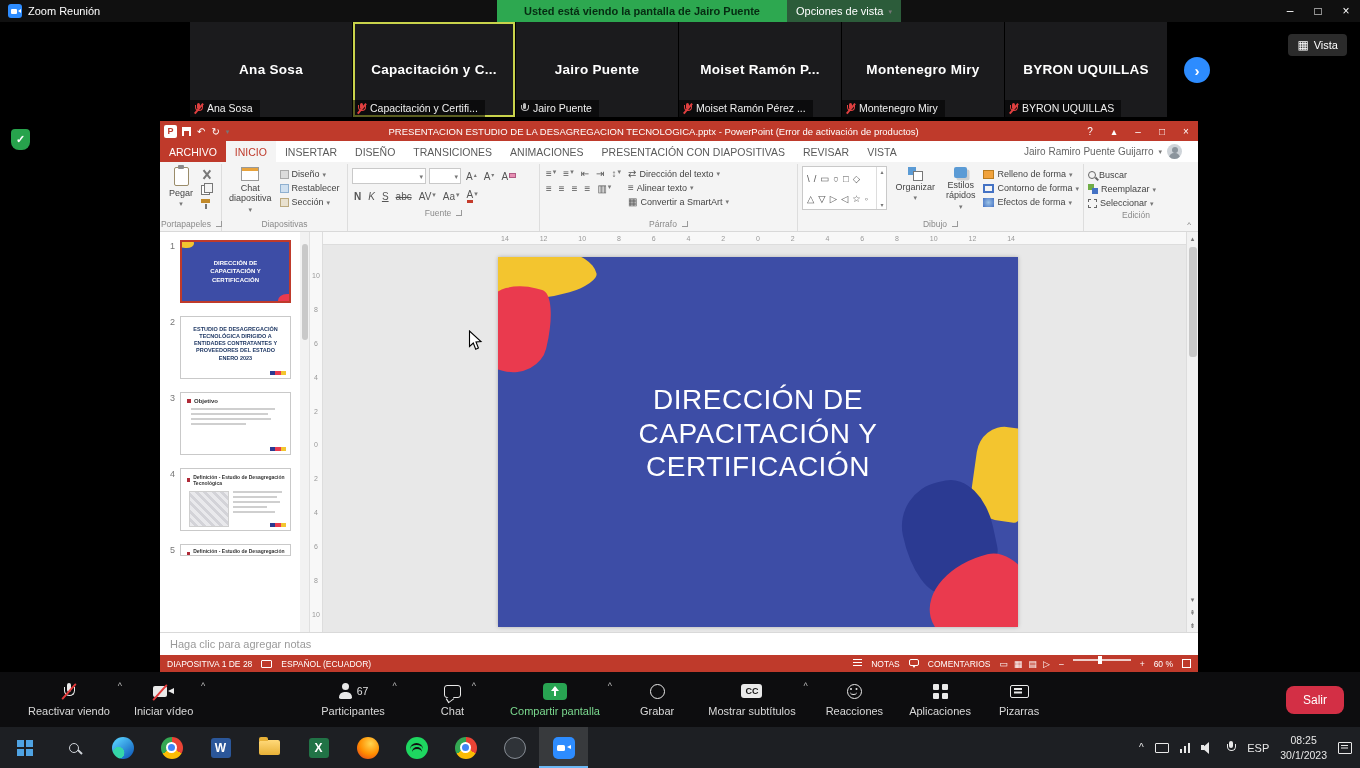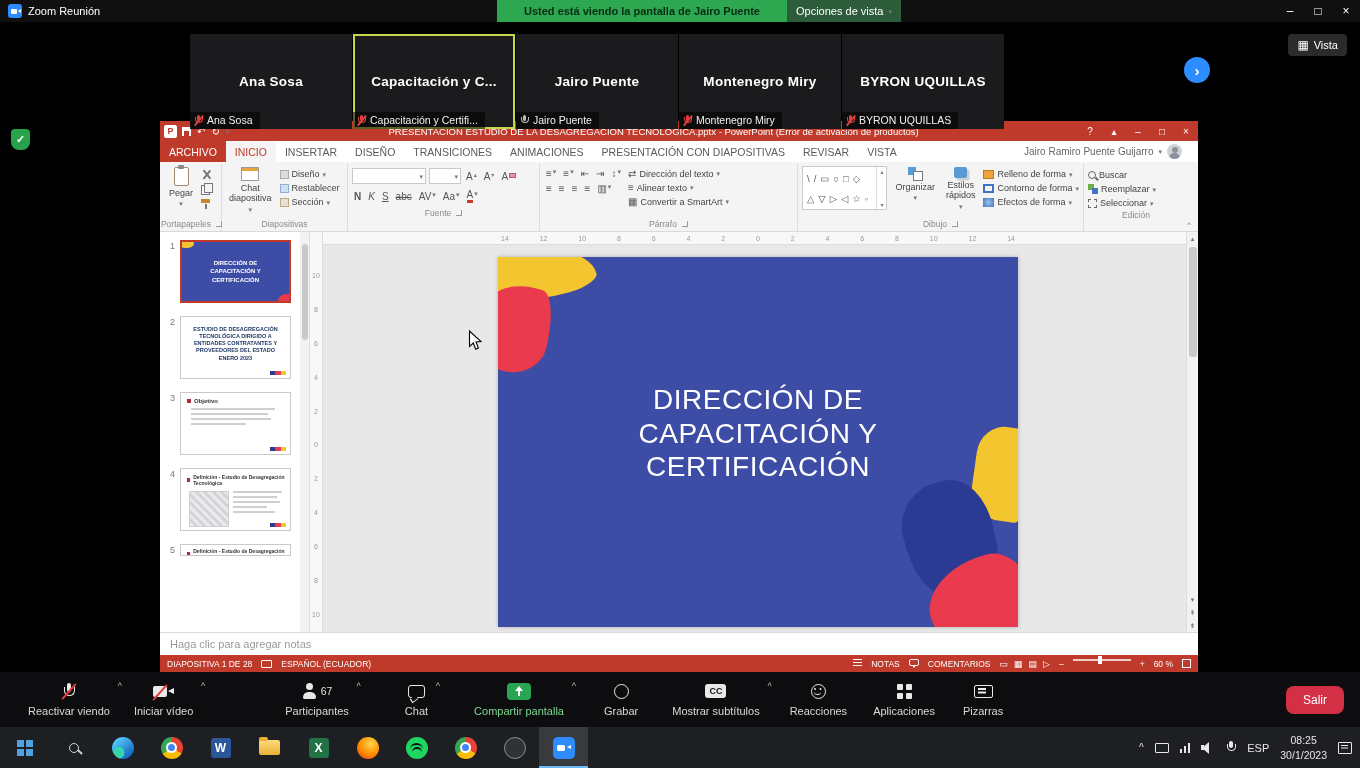--- a/index.html
+++ b/index.html
@@ -14,21 +14,21 @@
   .zoom-logo::before{content:"";position:absolute;left:2.5px;top:4.5px;width:6px;height:5px;background:#fff;border-radius:1px}
   .zoom-logo::after{content:"";position:absolute;right:1.5px;top:5px;border-top:2.5px solid transparent;border-bottom:2.5px solid transparent;border-right:3px solid #fff}
   .topbar-title{font-size:11px}
   .share-banner{position:absolute;left:497px;top:0;width:290px;height:22px;background:#2da850;color:#062c12;display:flex;align-items:center;justify-content:center;font-size:11px;font-weight:bold}
   .view-options{position:absolute;left:787px;top:0;height:22px;min-width:94px;background:#2c5c3a;color:#fff;border:none;font-size:11px;display:flex;align-items:center;justify-content:center;gap:5px;padding:0 9px;cursor:pointer}
   .topbar-ctrl{margin-left:auto;display:flex}
   .topbar-ctrl span{width:28px;height:22px;display:flex;align-items:center;justify-content:center;font-size:12px;cursor:pointer}
 
   
   .strip{position:absolute;top:22px;left:0;right:0;height:95px;background:#000;z-index:20}
-  .tiles{position:absolute;left:190px;top:12px;display:flex;height:95px}
+  .tiles{position:absolute;left:190px;top:0;display:flex;height:95px}
   .tile{width:162px;height:95px;background:#1b1b1d;margin-right:1px;position:relative;display:flex;align-items:center;justify-content:center}
   .tile.active{outline:2px solid #c9d34b;outline-offset:-2px}
   .tile-name{color:#fff;font-size:13.5px;font-weight:bold;letter-spacing:.3px;text-align:center;padding:0 4px}
   .tile-footer{position:absolute;left:0;bottom:0;display:flex;align-items:center;gap:4px;background:rgba(0,0,0,.55);color:#f0f0f0;font-size:10.5px;padding:2px 7px 3px 4px;white-space:nowrap}
   .fmic{position:relative;width:9px;height:11px;color:#e04040;flex:none}
   .fmic.live{color:#bdbdbd}
   .fmic::before{content:"";position:absolute;left:3px;top:0;width:3px;height:6px;background:currentColor;border-radius:2px}
   .fmic::after{content:"";position:absolute;left:1px;top:2.5px;width:6px;height:5px;border:1px solid currentColor;border-top:none;border-radius:0 0 4px 4px}
   .fmic .sl{position:absolute;left:4px;top:-1px;width:1.5px;height:13px;background:#e04040;transform:rotate(40deg)}
   .next-page{position:absolute;left:1184px;top:35px;width:26px;height:26px;border-radius:50%;background:#2d8cff;color:#fff;border:none;font-size:15px;font-weight:bold;display:flex;align-items:center;justify-content:center;cursor:pointer}
@@ -190,21 +190,21 @@
   .ic-cc{width:21px;height:14px;background:#e9e9e9;border-radius:3px;color:#141414;font-size:9px;font-weight:bold;display:flex;align-items:center;justify-content:center}
   .ic-smile{width:15px;height:15px;border:1.7px solid #e9e9e9;border-radius:50%;position:relative}
   .ic-smile::before{content:"";position:absolute;left:2.5px;top:3.5px;width:2px;height:2px;background:#e9e9e9;border-radius:50%;box-shadow:5.5px 0 0 #e9e9e9}
   .ic-smile::after{content:"";position:absolute;left:2.5px;bottom:2.5px;width:7px;height:3.5px;border-bottom:1.6px solid #e9e9e9;border-radius:0 0 7px 7px}
   .ic-apps{width:6px;height:6px;background:#e9e9e9;border-radius:1px;box-shadow:9px 0 0 #e9e9e9,0 9px 0 #e9e9e9,9px 9px 0 #e9e9e9;margin:0 9px 9px 0}
   .ic-board{width:19px;height:13px;border:1.7px solid #e9e9e9;border-radius:2px;position:relative}
   .ic-board::after{content:"";position:absolute;left:3px;top:2.5px;width:8px;height:1.5px;background:#e9e9e9;box-shadow:0 3.5px 0 #e9e9e9}
   .leave{margin-left:auto;margin-right:16px;background:#d32f45;color:#fff;font-size:12px;padding:7px 17px;border-radius:8px;border:none;cursor:pointer}
 
   
-  .ml8{margin-left:8px}.ml180{margin-left:76px}.ml40{margin-left:40px}.ml30{margin-left:30px}
+  .ml8{margin-left:8px}.ml180{margin-left:112px}.ml40{margin-left:40px}.ml30{margin-left:30px}
   .ml24{margin-left:24px}.ml18{margin-left:18px}.ml14{margin-left:14px}.ml10{margin-left:10px}.ml12{margin-left:12px}
 
   
   .taskbar{position:absolute;left:0;right:0;bottom:0;height:41px;background:#1d1f23;display:flex;align-items:center;z-index:40}
   .tb-btn{width:49px;height:41px;display:flex;align-items:center;justify-content:center;position:relative;cursor:pointer;flex:none}
   .tb-btn.active{background:rgba(255,255,255,.12);box-shadow:inset 0 -2px 0 #6cb8f5}
   .ic-win{width:7px;height:7px;background:#4fa3e3;box-shadow:9px 0 0 #4fa3e3,0 9px 0 #4fa3e3,9px 9px 0 #4fa3e3;margin:0 9px 9px 0}
   .ic-search{width:10px;height:10px;border:1.7px solid #cfd3d8;border-radius:50%;position:relative}
   .ic-search::after{content:"";position:absolute;width:6px;height:1.7px;background:#cfd3d8;right:-5px;bottom:-1px;transform:rotate(45deg)}
   .circle22{width:22px;height:22px;border-radius:50%}
@@ -284,20 +284,29 @@
       </div>
     </div>
     <div class="tile">
       <div class="tile-name">Jairo Puente</div>
       <div class="tile-footer">
         <span class="fmic live"></span>
         <span>Jairo Puente</span>
       </div>
     </div>
     <div class="tile">
+      <div class="tile-name">Moiset Ramón P...</div>
+      <div class="tile-footer">
+        <span class="fmic">
+            <span class="sl"></span>
+          </span>
+        <span>Moiset Ramón Pérez ...</span>
+      </div>
+    </div>
+    <div class="tile">
       <div class="tile-name">Montenegro Miry</div>
       <div class="tile-footer">
         <span class="fmic">
             <span class="sl"></span>
           </span>
         <span>Montenegro Miry</span>
       </div>
     </div>
     <div class="tile">
       <div class="tile-name">BYRON UQUILLAS</div>

